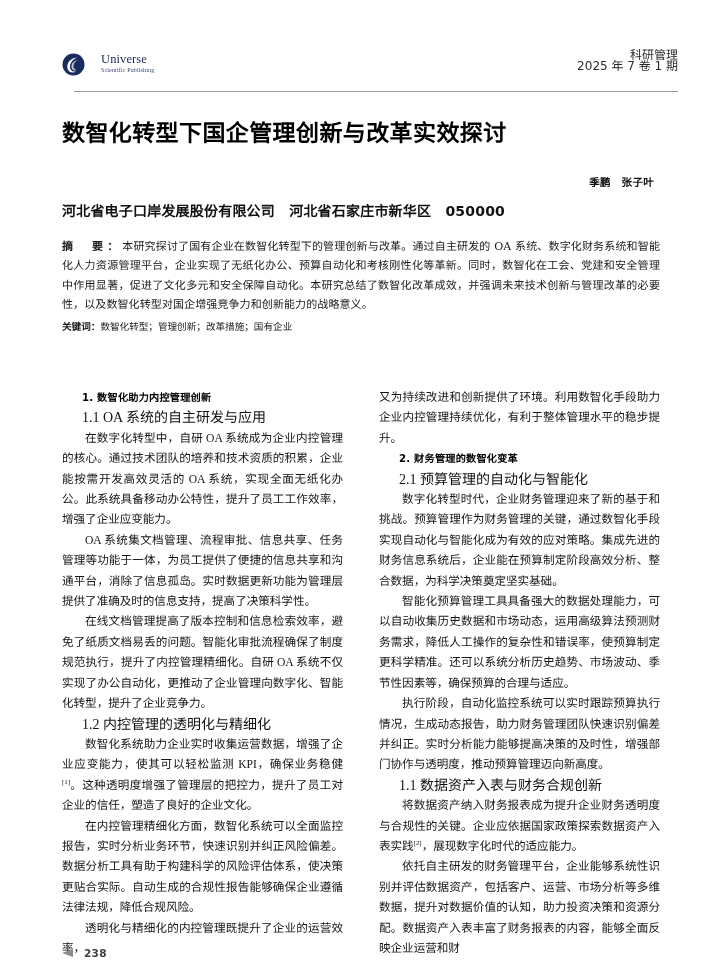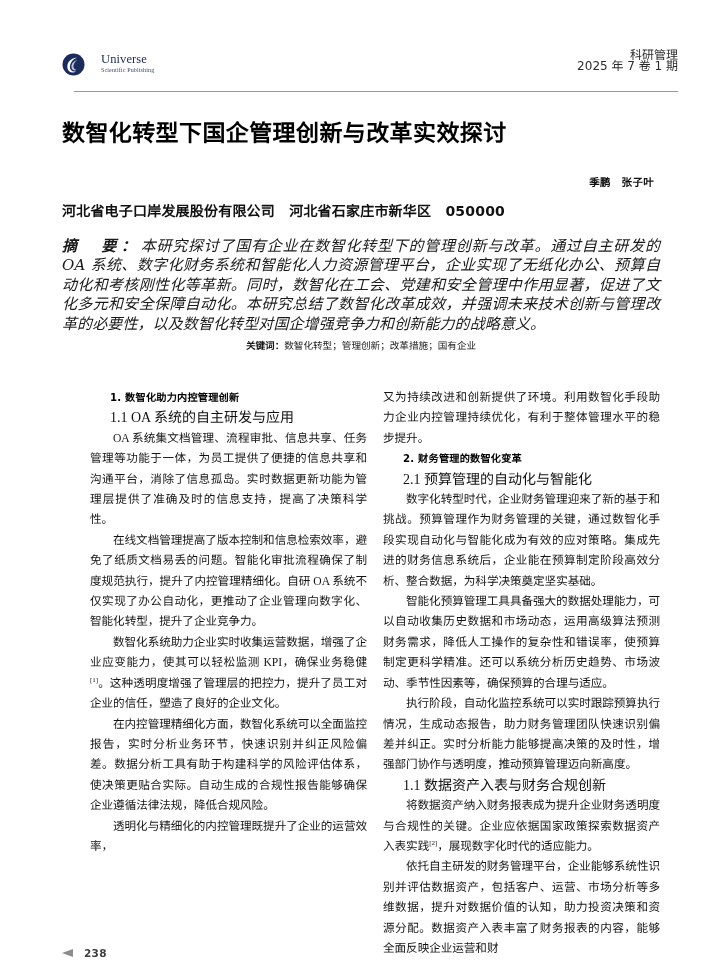--- a/index.html
+++ b/index.html
@@ -114,56 +114,53 @@
     letter-spacing: .2px;
     color: #111;
   }
 
   
   .abstract-block {
     margin: 17px 56px 0 62px;
   }
   .abstract {
     font-family: "DejaVu Serif", "Liberation Serif", serif;
-    font-size: 15px;
+    font-size: 11px;
     line-height: 19.4px;
     text-align: justify;
     text-justify: inter-ideograph;
     color: #1a1a1a;
     letter-spacing: .1px;
-    font-style: italic;
   }
   .abstract .lead {
     font-family: "DejaVu Sans", "Liberation Sans", sans-serif;
     font-weight: 700;
     letter-spacing: 4px;
   }
   .keywords {
     margin-top: 2px;
     font-family: "DejaVu Serif", "Liberation Serif", serif;
     font-size: 9.6px;
     line-height: 19.4px;
     color: #1a1a1a;
-    text-align: center;
   }
   .keywords .lead {
     font-family: "DejaVu Sans", "Liberation Sans", sans-serif;
     font-weight: 700;
   }
 
   
   .columns {
     position: absolute;
     top: 336px;
     left: 62px;
     right: 56px;
     bottom: 96px;
     display: flex;
-    gap: 16px;
-    margin-left: 28px;
+    gap: 36px;
   }
   .col {
     flex: 1 1 0;
     min-width: 0;
   }
   .sec-h1 {
     font-family: "DejaVu Sans", "Liberation Sans", sans-serif;
     font-weight: 700;
     font-size: 10.2px;
     line-height: 20.4px;
@@ -253,22 +250,24 @@
   <div class="abstract-block">
     <div class="abstract"><span class="lead">摘　要：</span><span>本研究探讨了国有企业在数智化转型下的管理创新与改革。通过自主研发的 OA 系统、数字化财务系统和智能化人力资源管理平台，企业实现了无纸化办公、预算自动化和考核刚性化等革新。同时，数智化在工会、党建和安全管理中作用显著，促进了文化多元和安全保障自动化。本研究总结了数智化改革成效，并强调未来技术创新与管理改革的必要性，以及数智化转型对国企增强竞争力和创新能力的战略意义。</span></div>
     <div class="keywords"><span class="lead">关键词：</span><span>数智化转型；管理创新；改革措施；国有企业</span></div>
   </div>
 
   <div class="columns">
 
     <div class="col">
       <div class="sec-h1">1. 数智化助力内控管理创新</div>
       <div class="sec-h2">1.1 OA 系统的自主研发与应用</div>
+      <p class="body">在数字化转型中，自研 OA 系统成为企业内控管理的核心。通过技术团队的培养和技术资质的积累，企业能按需开发高效灵活的 OA 系统，实现全面无纸化办公。此系统具备移动办公特性，提升了员工工作效率，增强了企业应变能力。</p>
       <p class="body">OA 系统集文档管理、流程审批、信息共享、任务管理等功能于一体，为员工提供了便捷的信息共享和沟通平台，消除了信息孤岛。实时数据更新功能为管理层提供了准确及时的信息支持，提高了决策科学性。</p>
       <p class="body">在线文档管理提高了版本控制和信息检索效率，避免了纸质文档易丢的问题。智能化审批流程确保了制度规范执行，提升了内控管理精细化。自研 OA 系统不仅实现了办公自动化，更推动了企业管理向数字化、智能化转型，提升了企业竞争力。</p>
+      <div class="sec-h2">1.2 内控管理的透明化与精细化</div>
       <p class="body"><span>数智化系统助力企业实时收集运营数据，增强了企业应变能力，使其可以轻松监测 KPI，确保业务稳健</span><sup class="cite">[1]</sup><span>。这种透明度增强了管理层的把控力，提升了员工对企业的信任，塑造了良好的企业文化。</span></p>
       <p class="body">在内控管理精细化方面，数智化系统可以全面监控报告，实时分析业务环节，快速识别并纠正风险偏差。数据分析工具有助于构建科学的风险评估体系，使决策更贴合实际。自动生成的合规性报告能够确保企业遵循法律法规，降低合规风险。</p>
       <p class="body">透明化与精细化的内控管理既提升了企业的运营效率，</p>
     </div>
 
     <div class="col">
       <p class="body noindent">又为持续改进和创新提供了环境。利用数智化手段助力企业内控管理持续优化，有利于整体管理水平的稳步提升。</p>
       <div class="sec-h1">2. 财务管理的数智化变革</div>
       <div class="sec-h2">2.1 预算管理的自动化与智能化</div>
       <p class="body">数字化转型时代，企业财务管理迎来了新的基于和挑战。预算管理作为财务管理的关键，通过数智化手段实现自动化与智能化成为有效的应对策略。集成先进的财务信息系统后，企业能在预算制定阶段高效分析、整合数据，为科学决策奠定坚实基础。</p>

